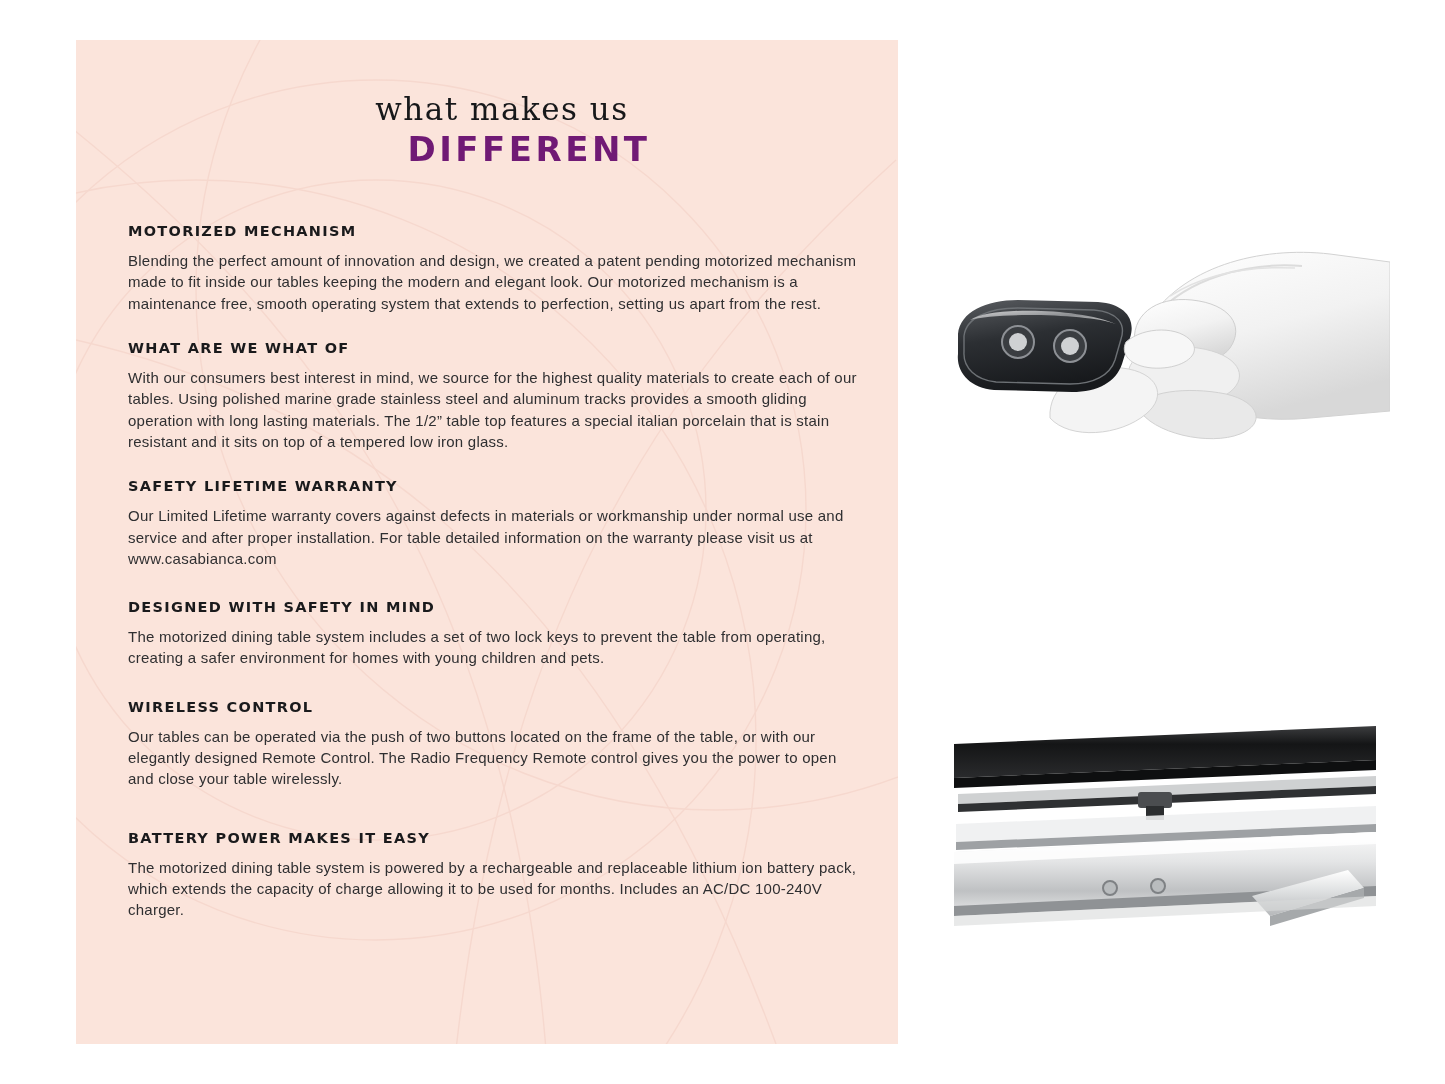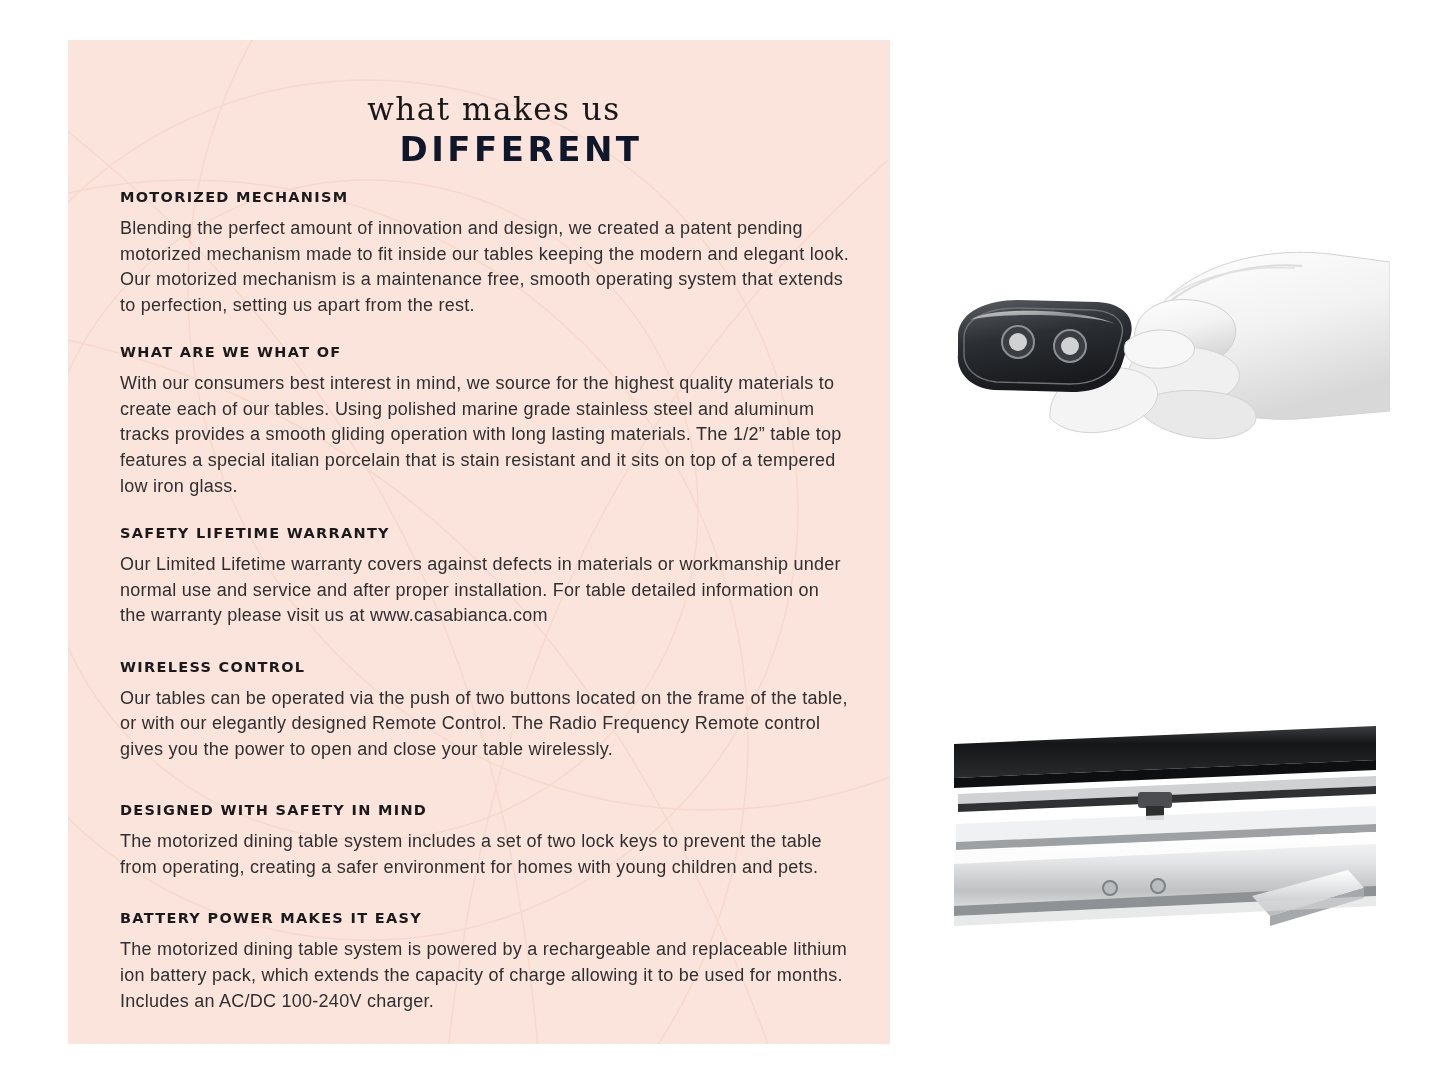--- a/index.html
+++ b/index.html
@@ -18,21 +18,21 @@
   .page {
     position: relative;
     width: 1445px;
     height: 1084px;
     background: #ffffff;
   }
 
   
   .panel {
     position: absolute;
-    left: 68px;
+    left: 76px;
     top: 40px;
     width: 822px;
     height: 1004px;
     background: #fbe4db;
     overflow: hidden;
   }
 
   .panel-decor {
     position: absolute;
     left: 0;
@@ -59,48 +59,48 @@
     font-size: 31px;
     letter-spacing: 1.5px;
     color: #17181a;
     line-height: 1.1;
   }
   .title-line2 {
     font-family: "DejaVu Sans", sans-serif;
     font-weight: bold;
     font-size: 34px;
     letter-spacing: 3.5px;
-    color: #0f172a;
+    color: #701a75;
     line-height: 1.15;
     margin-top: 4px;
     margin-left: 54px;
   }
 
   
   .sections {
-    margin-top: 20px;
+    margin-top: 54px;
     padding-left: 52px;
     padding-right: 40px;
   }
   .section {
     margin-bottom: 26px;
   }
   .section:last-child { margin-bottom: 0; }
 
   .section-head {
     font-family: "DejaVu Sans", sans-serif;
     font-weight: bold;
     font-size: 14.5px;
     letter-spacing: 1.3px;
     color: #1a1a1c;
     margin-bottom: 11px;
   }
   .section-body {
     font-family: "Liberation Sans", sans-serif;
-    font-size: 18px;
+    font-size: 15px;
     line-height: 1.42;
     color: #2f2f31;
     letter-spacing: 0.25px;
     max-width: 730px;
   }
 
   .sp-1 { margin-bottom: 30px; }
   .sp-2 { margin-bottom: 40px; }
 
   
@@ -155,28 +155,28 @@
         <div class="section">
           <div class="section-head">WHAT ARE WE WHAT OF</div>
           <div class="section-body">With our consumers best interest in mind, we source for the highest quality materials to create each of our tables. Using polished marine grade stainless steel and aluminum tracks provides a smooth gliding operation with long lasting materials. The 1/2” table top features a special italian porcelain that is stain resistant and it sits on top of a tempered low iron glass.</div>
         </div>
 
         <div class="section sp-1">
           <div class="section-head">SAFETY LIFETIME WARRANTY</div>
           <div class="section-body">Our Limited Lifetime warranty covers against defects in materials or workmanship under normal use and service and after proper installation. For table detailed information on the warranty please visit us at www.casabianca.com</div>
         </div>
 
+        <div class="section sp-1">
+          <div class="section-head">DESIGNED WITH SAFETY IN MIND</div>
+          <div class="section-body">The motorized dining table system includes a set of two lock keys to prevent the table from operating, creating a safer environment for homes with young children and pets.</div>
+        </div>
+
         <div class="section sp-2">
           <div class="section-head">WIRELESS CONTROL</div>
           <div class="section-body">Our tables can be operated via the push of two buttons located on the frame of the table, or with our elegantly designed Remote Control. The Radio Frequency Remote control gives you the power to open and close your table wirelessly.</div>
-        </div>
-
-        <div class="section sp-1">
-          <div class="section-head">DESIGNED WITH SAFETY IN MIND</div>
-          <div class="section-body">The motorized dining table system includes a set of two lock keys to prevent the table from operating, creating a safer environment for homes with young children and pets.</div>
         </div>
 
         <div class="section">
           <div class="section-head">BATTERY POWER MAKES IT EASY</div>
           <div class="section-body">The motorized dining table system is powered by a rechargeable and replaceable lithium ion battery pack, which extends the capacity of charge allowing it to be used for months. Includes an AC/DC 100-240V charger.</div>
         </div>
 
       </div>
     </div>
   </div>

